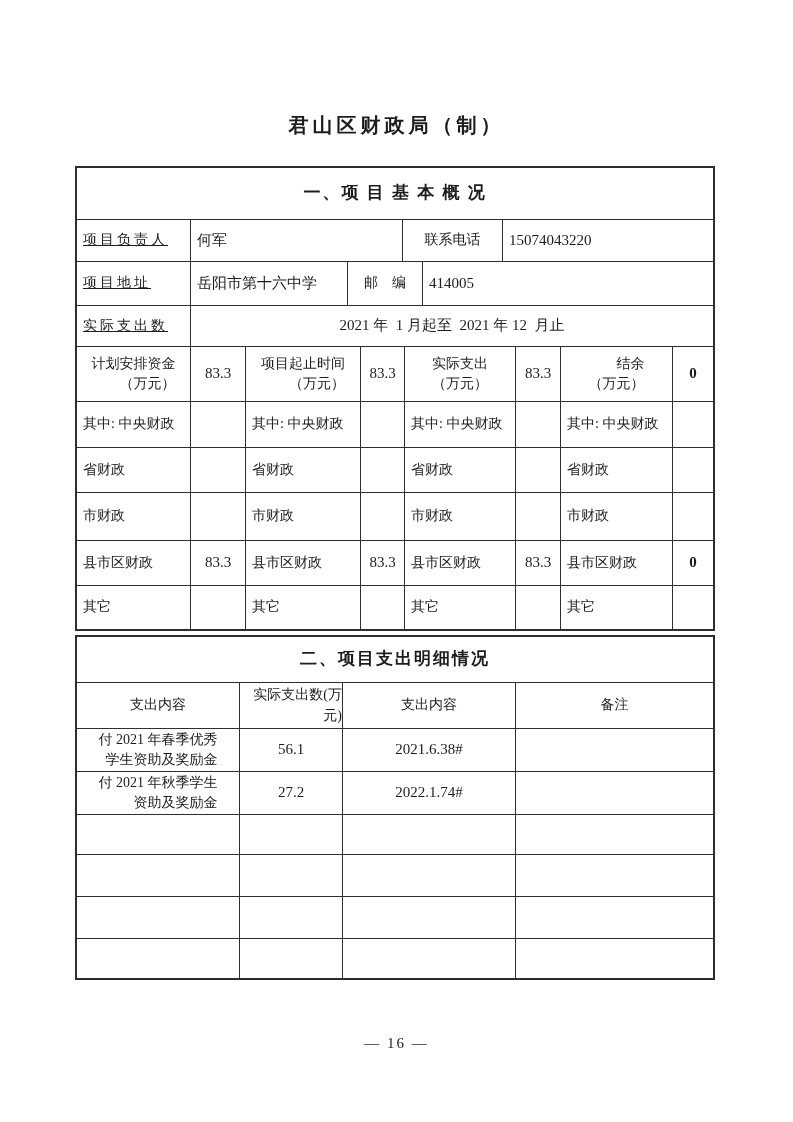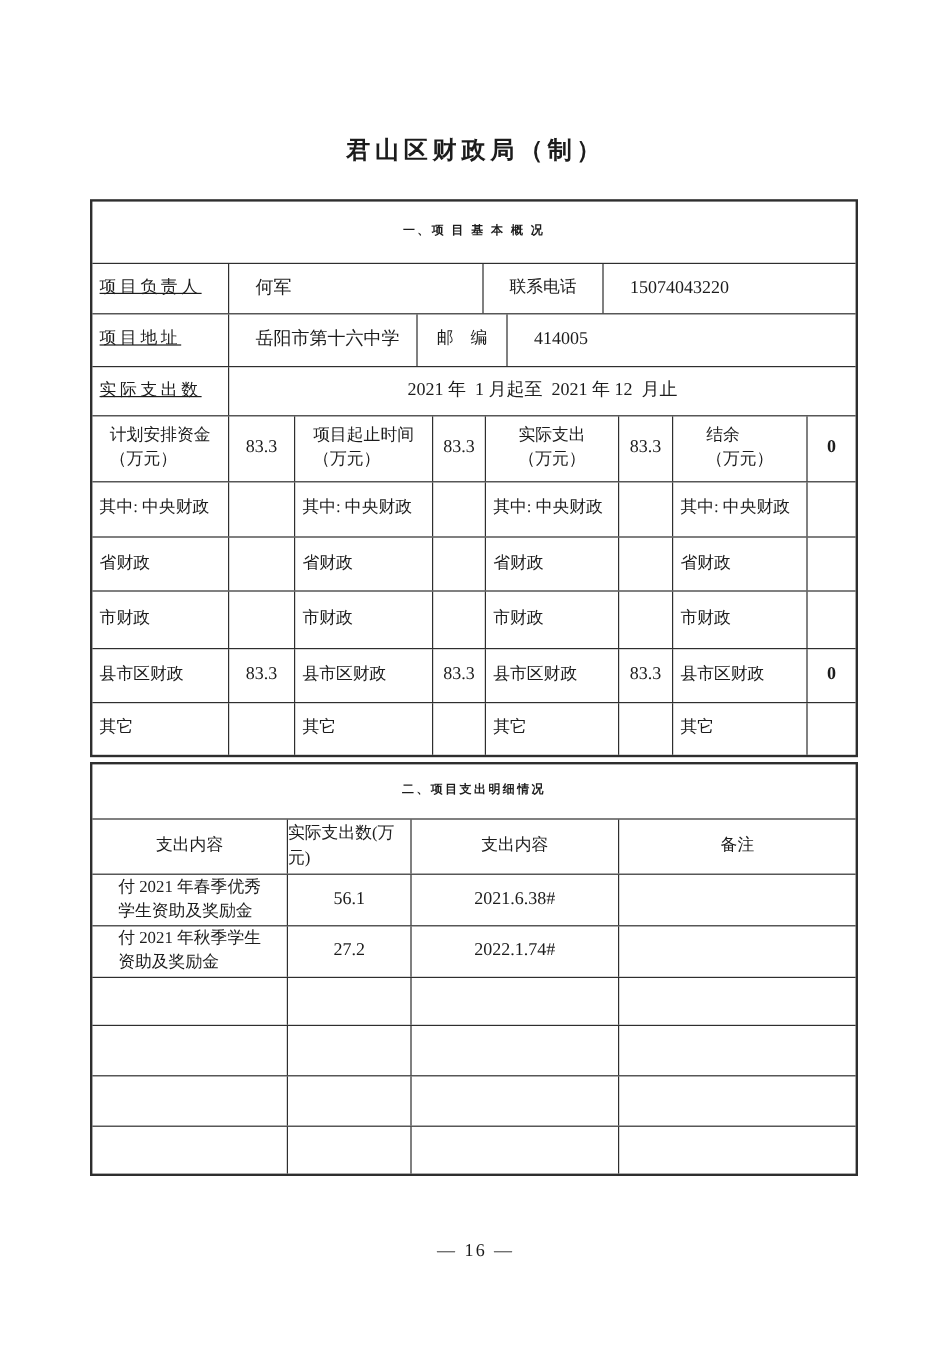--- a/index.html
+++ b/index.html
@@ -18,30 +18,30 @@
   .tr { display:flex; align-items:stretch; border-top:1px solid #2e2e2e; box-sizing:border-box; }
   .tr:first-child { border-top:none; }
   .td {
     border-left:1px solid #2e2e2e; box-sizing:border-box;
     display:flex; align-items:center; font-size:14px; overflow:hidden;
     line-height:1.45;
   }
   .td:first-child { border-left:none; }
   .lbl { padding-left:6px; }
   .sp  { letter-spacing:3px;text-decoration:underline; }
-  .ctr { justify-content:center; text-align:left; }
+  .ctr { justify-content:center; text-align:right; }
   .pre { white-space:pre-line; }
   .keepsp { white-space:pre; }
   .val { justify-content:center; text-align:center; font-size:15px; }
-  .numleft { padding-left:22px; font-size:15px; }
+  .numleft { padding-left:6px; font-size:15px; }
   .grow { flex:1 1 auto; }
   .bold { font-weight:bold; }
   .hdr {
     width:100%; justify-content:center; text-align:center;
-    font-weight:bold; font-size:10px; letter-spacing:2px;
+    font-weight:bold; font-size:17px; letter-spacing:2px;
   }
   .page-number {
     position:absolute; top:1035px; left:0; width:100%;
     text-align:center; font-size:15px; letter-spacing:2px;
   }
 </style>
 </head>
 <body>
 
 <div class="page">

